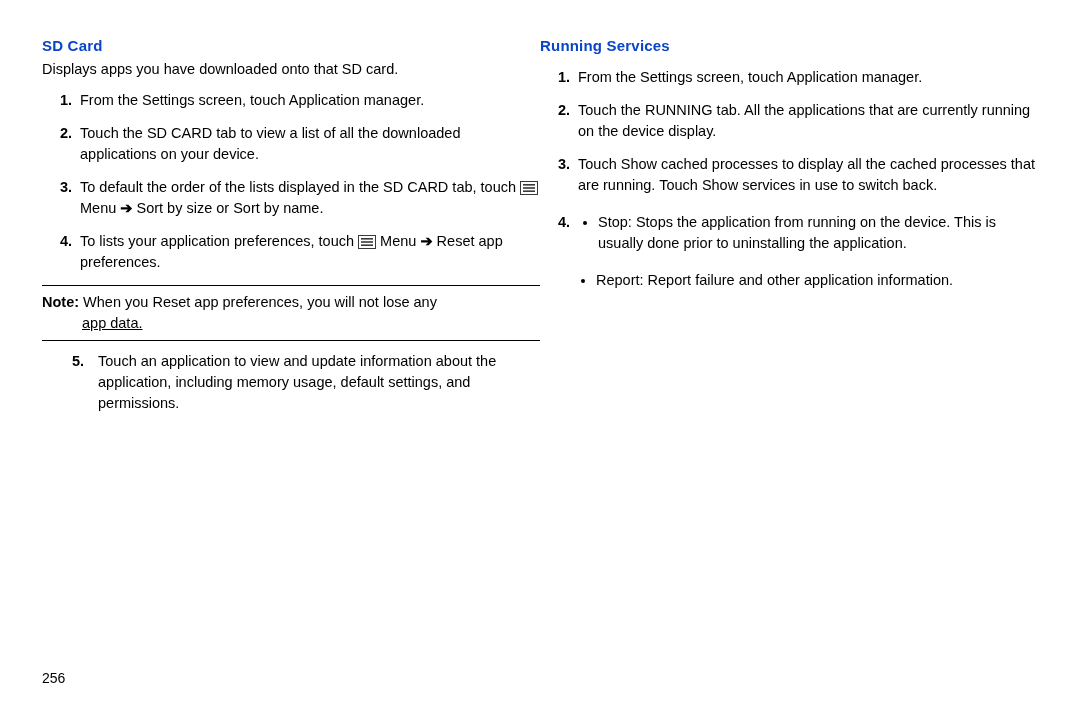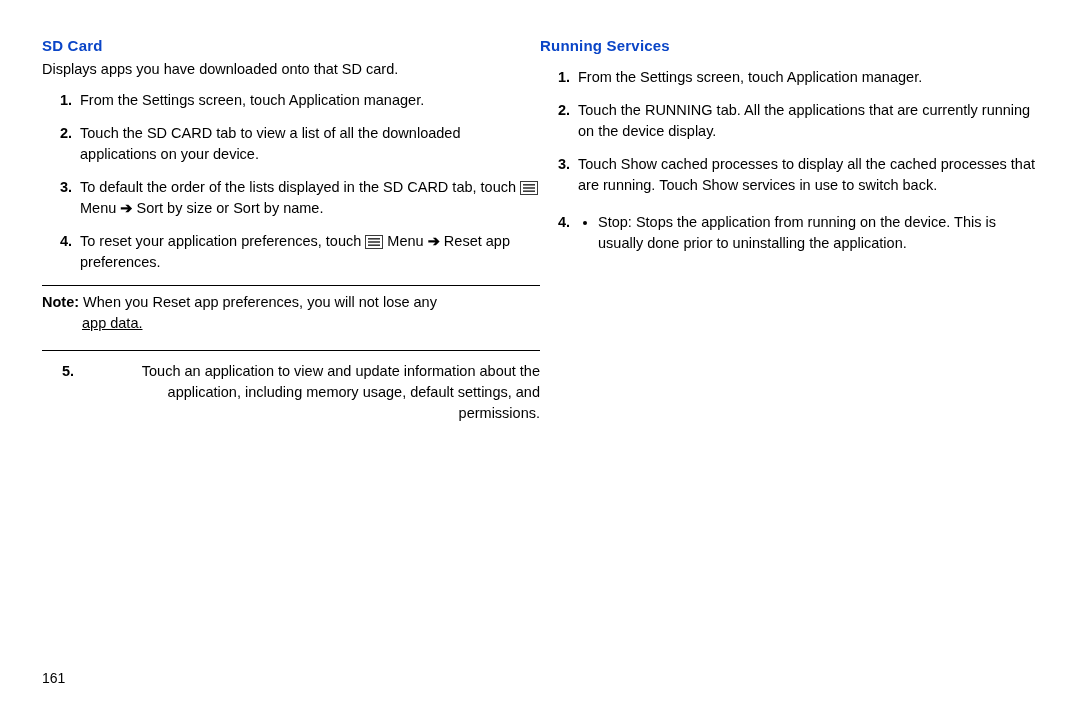--- a/index.html
+++ b/index.html
@@ -56,21 +56,21 @@
     display: inline-block;
     vertical-align: -3px;
   }
   .menu-icon svg {
     display: block;
   }
   .note-block {
     border-top: 1px solid #000;
     border-bottom: 1px solid #000;
     margin: 2px 0 10px 0;
-    padding: 6px 0 16px 0;
+    padding: 6px 0 6px 0;
   }
   .note-block .note-label {
     font-weight: bold;
   }
   .note-body-indent {
     padding-left: 40px;
     display: block;
     text-decoration: underline;
   }
   .note-first {
@@ -79,22 +79,21 @@
   .after-note {
     list-style: none;
     padding-left: 34px;
     margin: 6px 0 0 0;
     counter-reset: cont 4;
   }
   .after-note > li {
     counter-increment: cont;
     position: relative;
     padding-left: 4px;
-    margin: 10px 0 12px 8px;
-    text-align: right;
+    margin: 10px 0 12px 18px;
   }
   .after-note > li::before {
     content: counter(cont) ".";
     font-weight: bold;
     position: absolute;
     left: -22px;
   }
   .pagenum {
     position: absolute;
     bottom: 32px;
@@ -121,21 +120,21 @@
       <li>
         <span>To default the order of the lists displayed in the SD CARD tab, touch </span><span class="menu-icon"><svg width="18" height="14">
               <rect x="0" y="0" width="18" height="14" fill="#3a3a3a"></rect>
               <rect x="1" y="1" width="16" height="12" fill="#fff"></rect>
               <rect x="3" y="3" width="12" height="1.6" fill="#3a3a3a"></rect>
               <rect x="3" y="6.2" width="12" height="1.6" fill="#3a3a3a"></rect>
               <rect x="3" y="9.4" width="12" height="1.6" fill="#3a3a3a"></rect>
             </svg></span><span class="b"> Menu </span><span class="arrow">➔</span><span class="b"> Sort by size</span><span> or </span><span class="b">Sort by name</span><span>.</span>
       </li>
       <li>
-        <span>To reset your application preferences, touch </span><span class="menu-icon"><svg width="18" height="14">
+        <span>To lists your application preferences, touch </span><span class="menu-icon"><svg width="18" height="14">
               <rect x="0" y="0" width="18" height="14" fill="#3a3a3a"></rect>
               <rect x="1" y="1" width="16" height="12" fill="#fff"></rect>
               <rect x="3" y="3" width="12" height="1.6" fill="#3a3a3a"></rect>
               <rect x="3" y="6.2" width="12" height="1.6" fill="#3a3a3a"></rect>
               <rect x="3" y="9.4" width="12" height="1.6" fill="#3a3a3a"></rect>
             </svg></span><span class="b"> Menu </span><span class="arrow">➔</span><span class="b"> Reset app preferences</span><span>.</span>
       </li>
     </ol>
 
     <div class="note-block">
@@ -166,17 +165,22 @@
       <li>
         <ul class="sub">
           <li>
             <span class="b">Stop</span><span>: Stops the application from running on the device. This is usually done prior to uninstalling the application.</span>
           </li>
         </ul>
       </li>
     </ol>
 
 
+    <ul class="sub" style="padding-left:56px; margin-top:8px;">
+      <li>
+        <span class="b">Report</span><span>: Report failure and other application information.</span>
+      </li>
+    </ul>
 
   </div>
 </div>
 
-<div class="pagenum">161</div>
+<div class="pagenum">256</div>
 
 </body></html>

